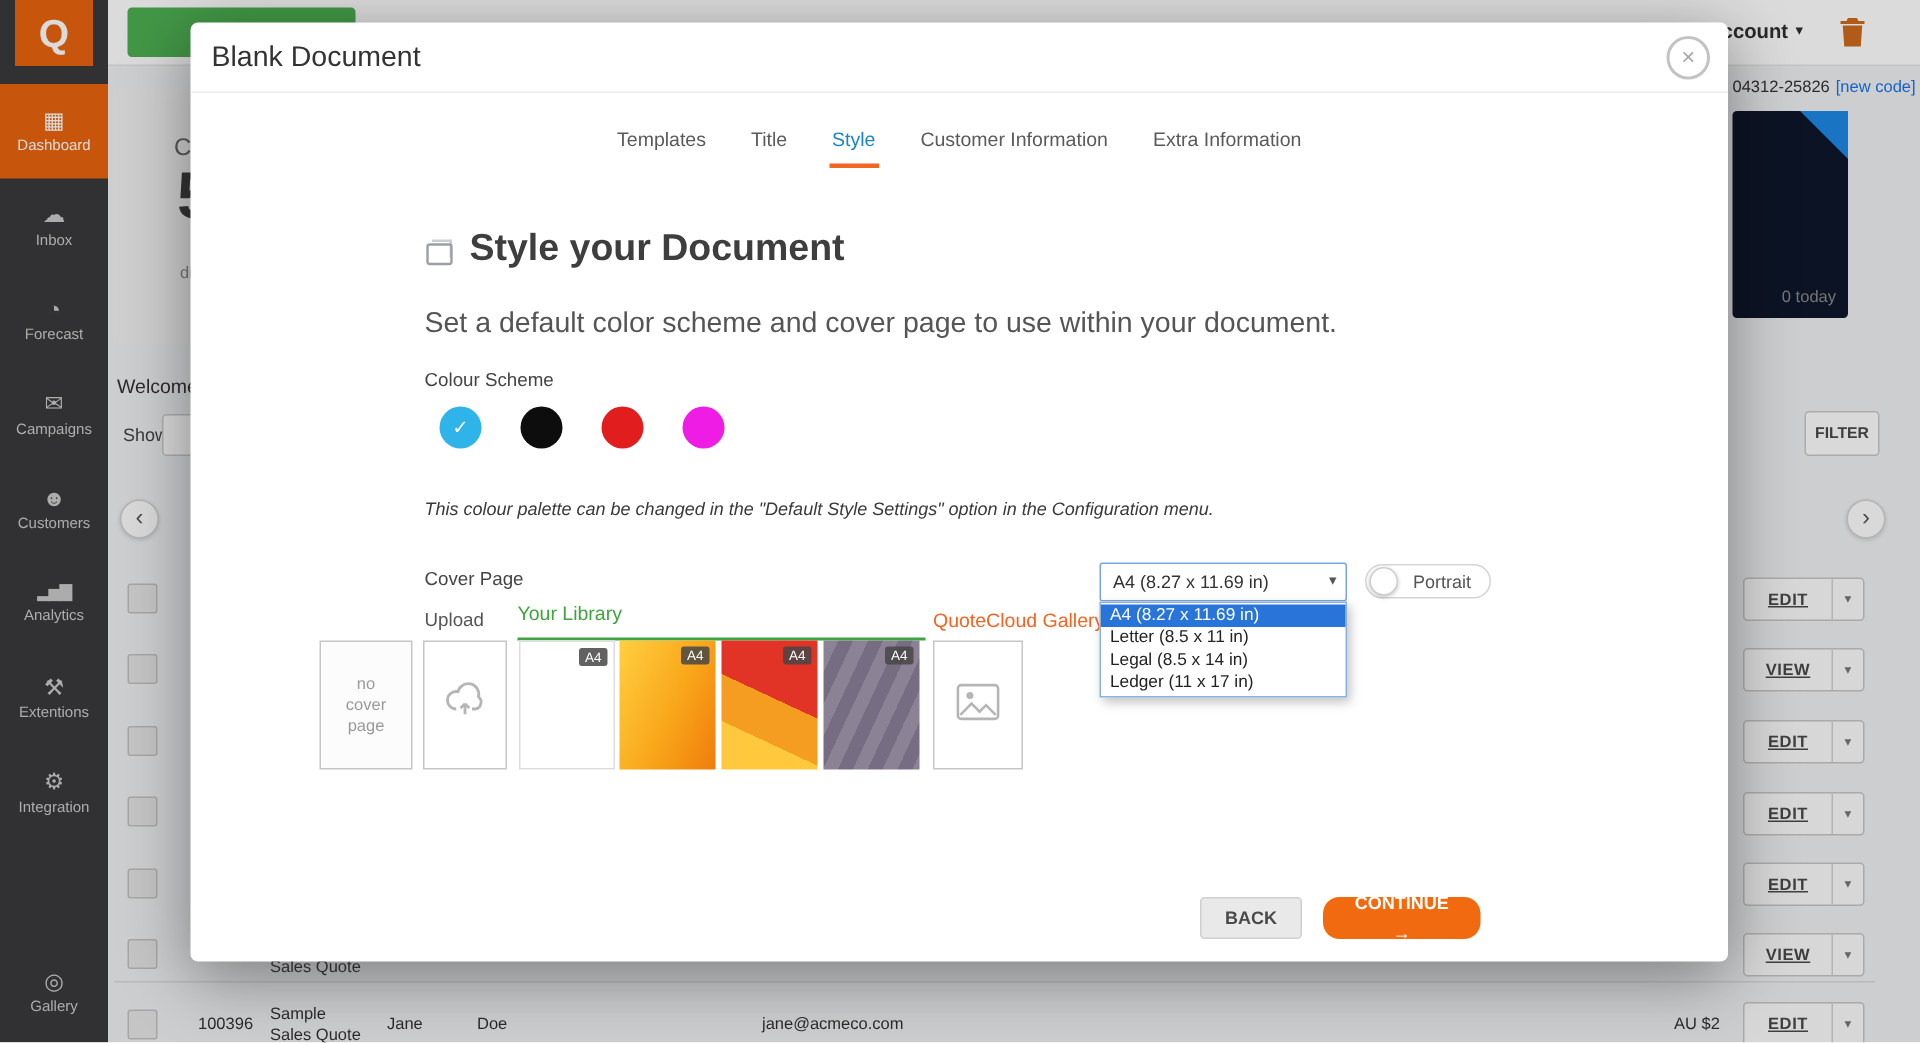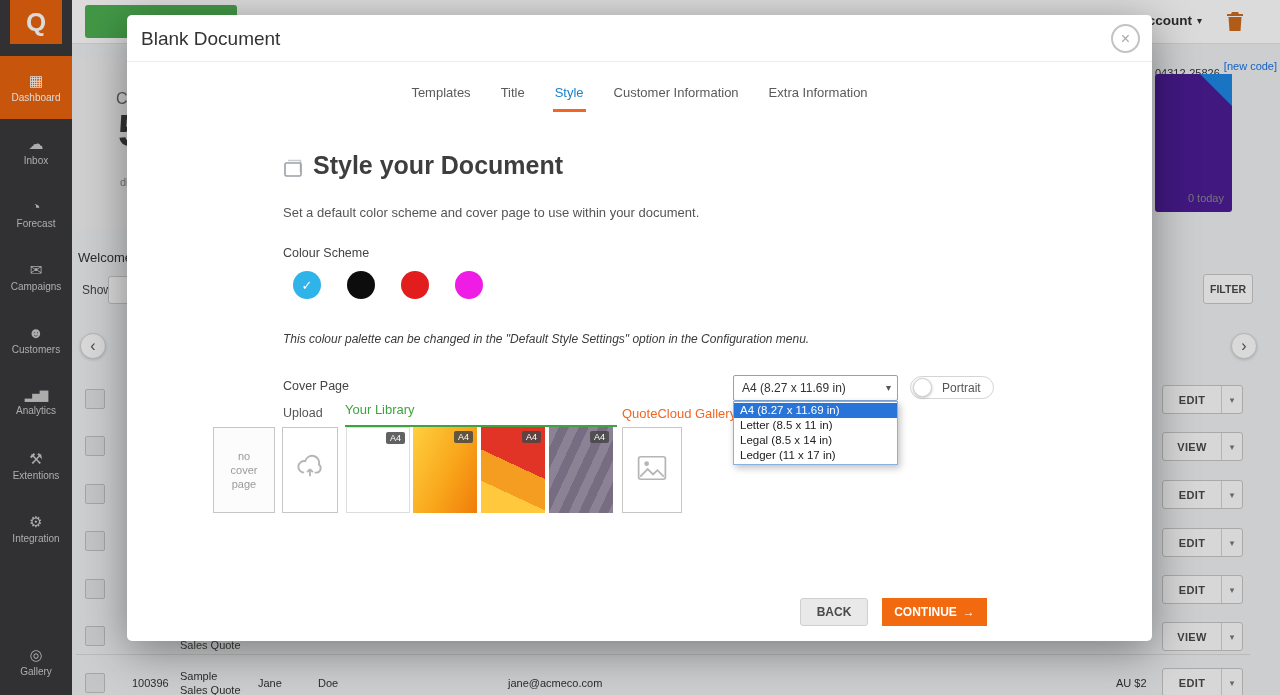--- a/index.html
+++ b/index.html
@@ -13,55 +13,55 @@
   #sidebar{left:0;top:0;width:72px;height:695px;background:#3a3a3c;z-index:2;}
   #logo{left:10px;top:0;width:52px;height:44px;background:#e8650f;color:#fff;font-weight:bold;font-size:26px;display:flex;align-items:center;justify-content:center;}
   .side-item{left:0;width:72px;height:63px;display:flex;flex-direction:column;align-items:center;justify-content:center;gap:4px;color:#c9c9c9;cursor:pointer;}
   .side-item.active{background:#e8650f;color:#ffffff;}
   .side-ico{font-size:15px;line-height:1;}
   .side-label{font-size:10px;}
   #create-btn{left:85px;top:5px;width:152px;height:33px;background:#4db052;border-radius:3px;color:#fff;font-size:12.5px;font-weight:bold;letter-spacing:.4px;display:flex;align-items:center;justify-content:center;z-index:1;}
   #account{left:1138px;top:13px;font-size:13.5px;font-weight:bold;color:#2f2f2f;display:flex;gap:5px;align-items:center;cursor:pointer;}
   #trash{left:1226px;top:11px;cursor:pointer;}
   #code-row{left:1155px;top:52px;display:flex;gap:4px;font-size:11px;align-items:center;}
-  #code-row .code{color:#333;margin-top:15px;}
+  #code-row .code{color:#333;}
   #code-row .newcode{color:#1a73e8;cursor:pointer;}
-  #right-card{left:1155px;top:74px;width:77px;height:138px;background:#4c1d95;border-radius:3px;}
+  #right-card{left:1155px;top:74px;width:77px;height:138px;background:#0f172a;border-radius:3px;}
   #flag{right:0;top:0;width:0;height:0;border-top:32px solid #1e88e5;border-left:32px solid transparent;}
   #today{right:8px;bottom:8px;font-size:11px;color:#8a8a8a;}
   #filter-btn{left:1203px;top:274px;width:50px;height:30px;background:#fdfdfd;border:1px solid #c9c9c9;border-radius:3px;font-size:10.5px;font-weight:bold;color:#4a4a4a;display:flex;align-items:center;justify-content:center;cursor:pointer;}
   .nav-circle{width:26px;height:26px;border-radius:50%;background:#fdfdfd;border:1px solid #d2d2d2;box-shadow:0 1px 3px rgba(0,0,0,.15);color:#555;font-size:16px;display:flex;align-items:center;justify-content:center;cursor:pointer;}
   #stat-card{left:76px;top:58px;width:240px;height:172px;background:#f2f2f2;border-radius:3px;}
   #stat-card .l1{position:absolute;left:40px;top:32px;font-size:16px;color:#666;}
   #stat-card .num{position:absolute;left:42px;top:48px;font-size:44px;font-weight:bold;color:#3d3d3d;}
   #stat-card .l2{position:absolute;left:44px;top:118px;font-size:11px;color:#888;}
   #welcome{left:78px;top:250px;font-size:13px;color:#333;white-space:nowrap;}
   #show-label{left:82px;top:283px;font-size:12px;color:#444;}
   #show-pill{left:108px;top:276px;width:70px;height:28px;background:#fff;border:1px solid #ccc;border-radius:3px;}
   .cbx{left:85px;width:20px;height:20px;background:#e6e6e6;border:1px solid #c2c2c2;border-radius:2px;cursor:pointer;}
   .rowbtn{left:1162px;width:81px;height:29px;background:#fbfbfb;border:1px solid #c6c6c6;border-radius:3px;display:flex;align-items:stretch;cursor:pointer;}
-  .rowbtn-label{flex:1;display:flex;align-items:center;justify-content:center;font-size:11px;font-weight:bold;letter-spacing:.4px;color:#4a4a4a;}
+  .rowbtn-label{flex:1;display:flex;align-items:center;justify-content:center;font-size:11px;font-weight:bold;letter-spacing:.4px;color:#4a4a4a;text-decoration:underline;}
   .rowbtn-caret{width:21px;border-left:1px solid #d2d2d2;display:flex;align-items:center;justify-content:center;font-size:9px;color:#777;}
   .divline{left:76px;width:1174px;height:1px;background:#d9d9d9;}
   .cell{font-size:11px;color:#333;white-space:nowrap;}
 
   
   #dim{left:0;top:0;width:1280px;height:695px;background:rgba(0,0,0,0.14);z-index:5;}
 
   
   #modal{left:127px;top:15px;width:1025px;height:626px;background:#fff;border-radius:5px;box-shadow:0 10px 45px rgba(0,0,0,.4);z-index:10;}
   #modal-header{position:absolute;left:0;top:0;width:100%;height:47px;border-bottom:1px solid #ececec;}
   #modal-title{position:absolute;left:14px;top:0;line-height:47px;font-size:19px;color:#333;}
   #modal-close{position:absolute;right:12px;top:9px;width:29px;height:29px;border:2px solid #c3c3c3;border-radius:50%;color:#a7a7a7;font-size:16px;display:flex;align-items:center;justify-content:center;cursor:pointer;}
   #tabs{position:absolute;left:0;top:62px;width:100%;display:flex;justify-content:center;gap:26px;text-align:right;}
   .tab{font-size:13px;color:#5a5a5a;padding:8px 2px 9px;cursor:pointer;border-bottom:3px solid transparent;}
   .tab.active{color:#1a84c7;border-bottom-color:#f26522;}
   #heading{position:absolute;left:186px;top:136px;font-size:25px;font-weight:600;color:#3e3e3e;}
   #heading-icon{position:absolute;left:154px;top:141px;}
-  #subheading{position:absolute;left:156px;top:190px;font-size:13px;color:#555;}
+  #subheading{position:absolute;left:156px;top:190px;font-size:19px;color:#555;}
   #cs-label{position:absolute;left:156px;top:231px;font-size:12.5px;color:#444;}
   #swatches{position:absolute;left:166px;top:256px;display:flex;gap:26px;}
   .swatch{width:28px;height:28px;border-radius:50%;display:flex;align-items:center;justify-content:center;cursor:pointer;color:#fff;font-size:13px;font-weight:bold;}
   #cs-note{position:absolute;left:156px;top:291px;font-size:12px;font-style:italic;color:#3a3a3a;margin-top:26px;}
   #cover-label{position:absolute;left:156px;top:364px;font-size:12.5px;color:#444;}
   #paper-select{position:absolute;left:606px;top:360px;width:165px;height:26px;border:1px solid #7aa7d9;border-radius:2px;background:#fff;cursor:pointer;}
   #paper-select .val{position:absolute;left:8px;top:0;line-height:24px;font-size:12px;color:#333;}
   #paper-select .chev{position:absolute;right:6px;top:0;line-height:24px;font-size:10px;color:#555;}
   #paper-options{position:absolute;left:606px;top:386px;width:165px;background:#fff;border:1px solid #8ab0dd;box-shadow:2px 3px 7px rgba(0,0,0,.25);z-index:6;padding:1px 0;}
   .opt{height:15px;line-height:15px;font-size:11.5px;color:#222;padding-left:6px;cursor:pointer;white-space:nowrap;}
@@ -76,21 +76,21 @@
   .thumb{position:absolute;top:412px;height:86px;cursor:pointer;}
   .thumb .badge{position:absolute;top:4px;right:4px;background:rgba(70,70,70,.85);color:#fff;font-size:9px;padding:1px 4px;border-radius:2px;}
   #nocover{left:86px;width:62px;border:1px solid #c6c6c6;background:#fcfcfc;display:flex;align-items:center;justify-content:center;text-align:center;font-size:11px;line-height:1.3;color:#9a9a9a;}
   #upbox{left:155px;width:56px;border:1px solid #c6c6c6;background:#fff;display:flex;align-items:center;justify-content:center;}
   #thumb-white{left:219px;width:64px;background:#fff;border:1px solid #ddd;}
   #thumb-orange{left:286px;width:64px;background:linear-gradient(115deg,#ffcf40 0%,#f9a61a 55%,#f07c0c 100%);}
   #thumb-red{left:354px;width:64px;background:linear-gradient(205deg,#e23327 0 45%,#f59d20 45% 72%,#ffc83d 72%);}
   #thumb-purple{left:422px;width:64px;background:repeating-linear-gradient(115deg,#8b8296 0 9px,#776d83 9px 18px);}
   #galbox{left:495px;width:60px;border:1px solid #c6c6c6;background:#fff;display:flex;align-items:center;justify-content:center;}
   #back-btn{position:absolute;left:673px;top:583px;width:68px;height:28px;background:#e9e9e9;border:1px solid #cfcfcf;border-radius:3px;font-size:12px;font-weight:bold;color:#4a4a4a;display:flex;align-items:center;justify-content:center;cursor:pointer;}
-  #continue-btn{position:absolute;left:755px;top:583px;width:105px;height:28px;background:#f26a0f;border-radius:0;color:#fff;font-size:12px;font-weight:bold;display:flex;align-items:center;justify-content:center;gap:6px;cursor:pointer;}
+  #continue-btn{position:absolute;left:755px;top:583px;width:105px;height:28px;background:#f26a0f;border-radius:11px;color:#fff;font-size:12px;font-weight:bold;display:flex;align-items:center;justify-content:center;gap:6px;cursor:pointer;flex-direction:column;}
 </style>
 </head>
 <body>
 
 <div id="stage">
 
   <div class="abs" id="bg-content"></div>
   <div class="abs" id="topbar"></div>
 
   <div class="abs" id="create-btn">CREATE</div>

